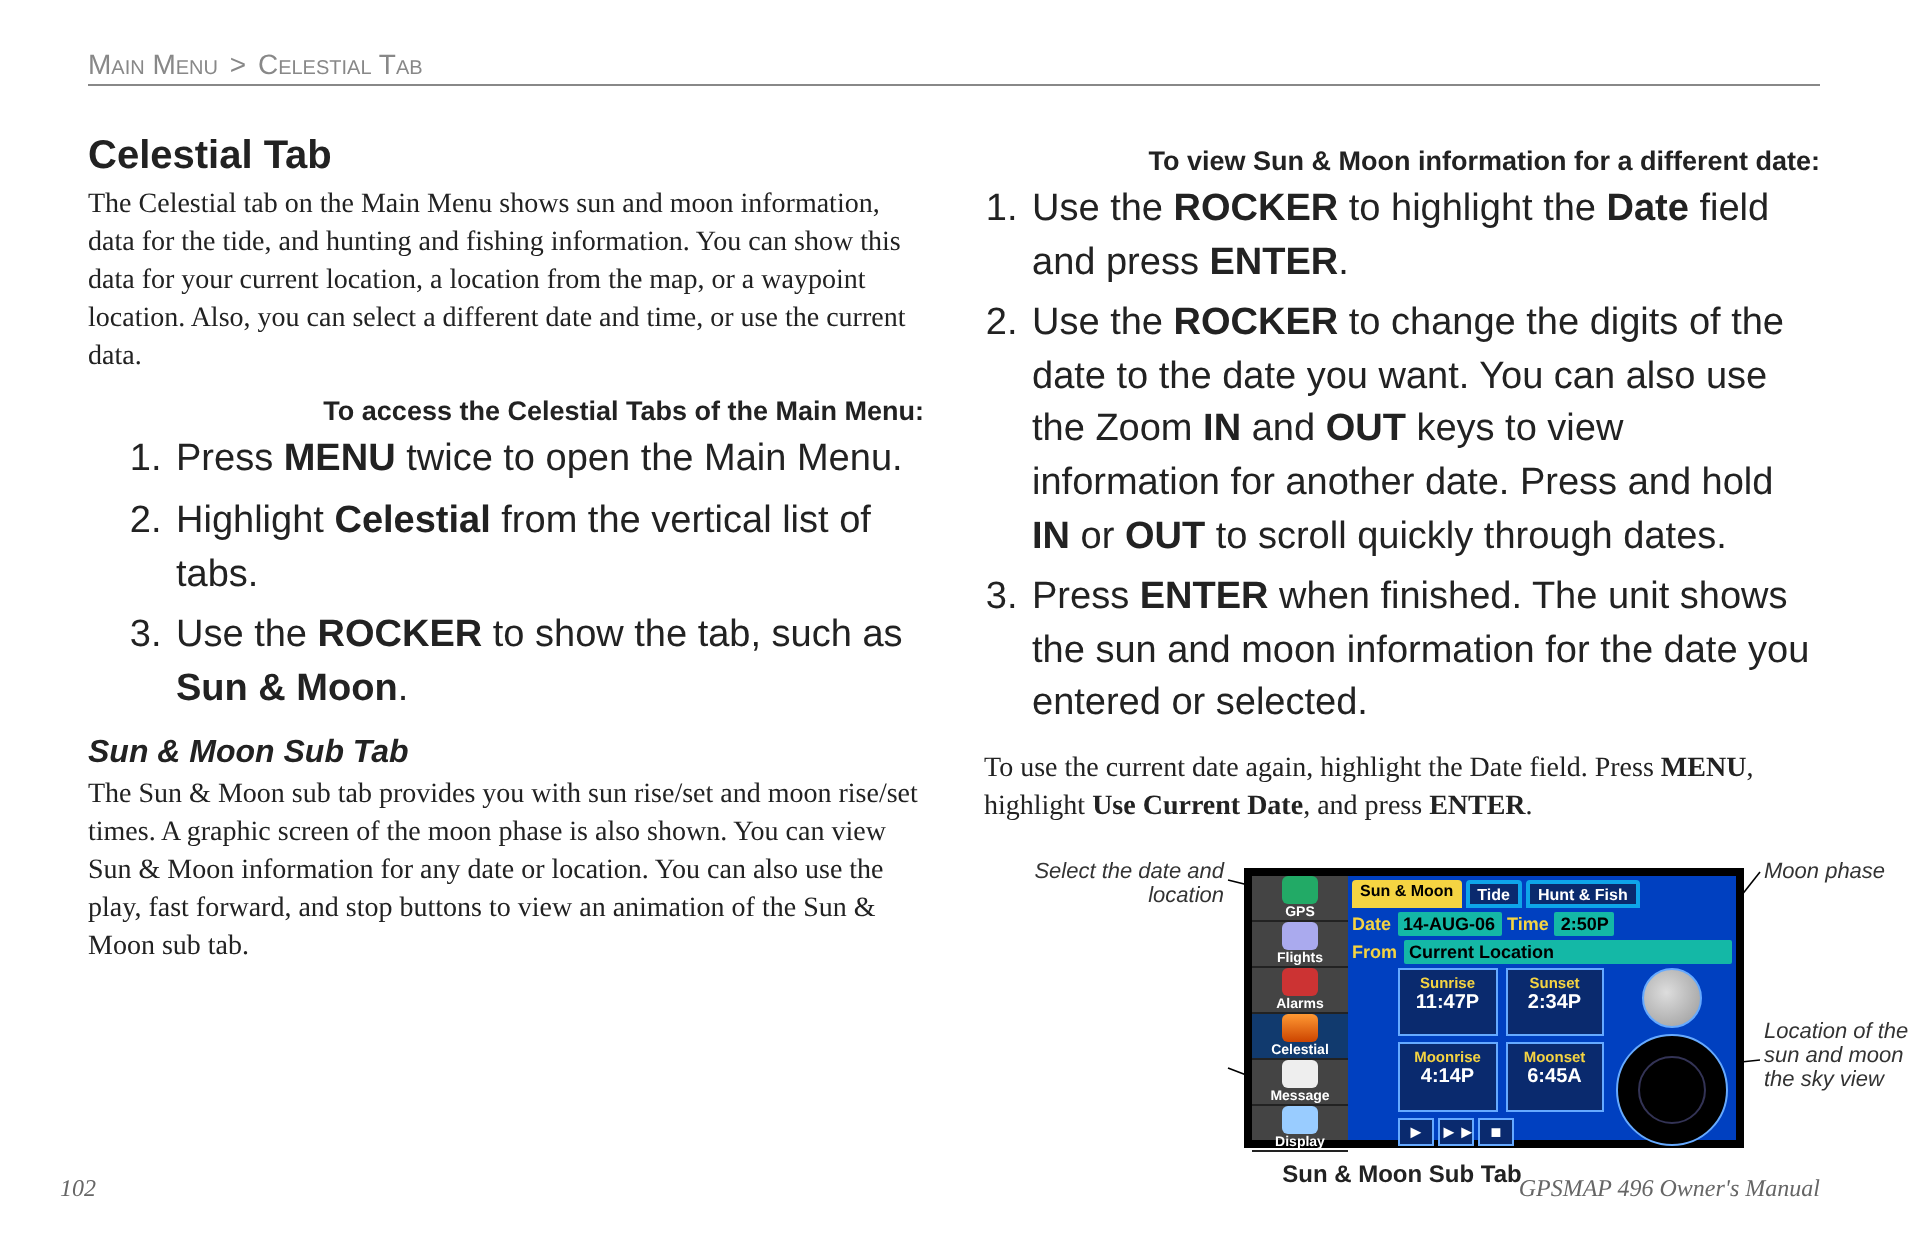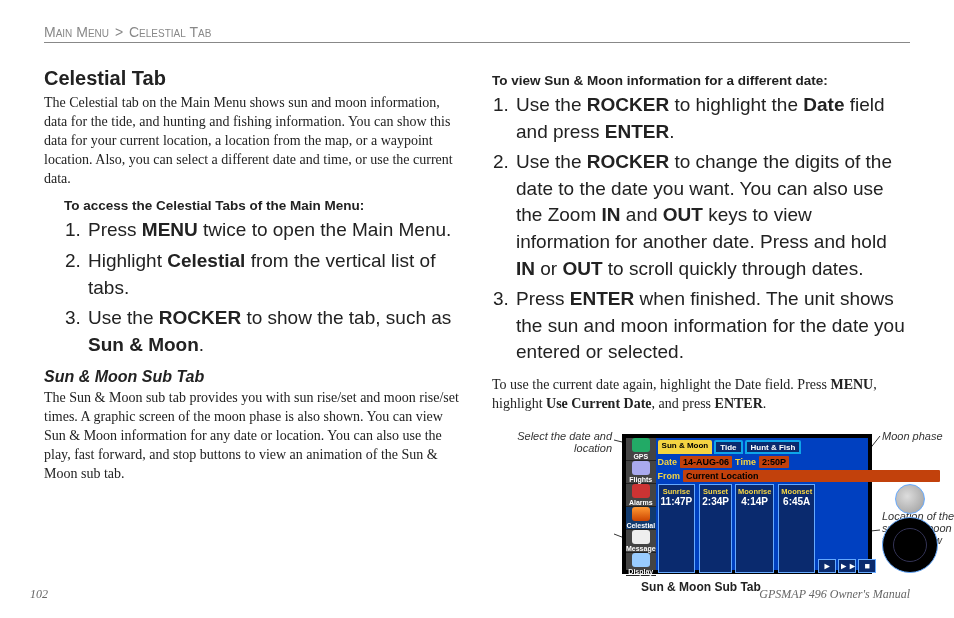--- a/index.html
+++ b/index.html
@@ -36,20 +36,21 @@
   .body-text {
     font-size: 14px;
     line-height: 1.35;
     margin-bottom: 10px;
   }
   .proc-head {
     font-family: Arial, Helvetica, sans-serif;
     font-weight: bold;
     font-size: 13.5px;
     margin: 6px 0 4px 20px;
+    text-align: right;
   }
   ol.proc {
     list-style: decimal;
     font-family: Arial, Helvetica, sans-serif;
     font-size: 19px;
     line-height: 1.4;
     margin: 0 0 10px 42px;
     padding: 0;
   }
   ol.proc li { margin-bottom: 4px; padding-left:2px; }
@@ -84,21 +85,21 @@
   .sbtn { flex:1; border-bottom:1px solid #222; font:bold 7px Arial; color:#fff; display:flex; flex-direction:column; align-items:center; justify-content:center; gap:1px;}
   .sbtn.ac { background:#113a6e; }
   .sbtn .ic { width:18px; height:14px; border-radius:3px;}
   .mainpane { flex:1; display:flex; flex-direction:column; padding:2px; gap:2px;}
   .tabrow { display:flex; gap:2px; height:14px; }
   .tab { font:bold 8px Arial; padding:1px 4px; border-radius:2px 2px 0 0; }
   .tab.ac { background:#f5d442; color:#000;}
   .tab.in { background:#0a2a6e; color:#fff; border:2px solid #0ea5e9;}
   .row { display:flex; gap:3px; align-items:center; }
   .lbl { font:bold 9px Arial; color:#f5d442; }
-  .field { font:bold 9px Arial; background:#c2410c; color:#000; padding:1px 3px; border-radius:1px; }
+  .field { font:bold 9px Arial; background:#14b8a6; color:#000; padding:1px 3px; border-radius:1px; }
   .twoboxes { display:flex; gap:4px; flex:1;}
   .sunbox { background:#0a2a6e; border:1px solid #6af; flex:1; padding:2px; font:bold 8px Arial; color:#fff;}
   .sunbox .h { color:#f5d442; text-align:center; font-size:7.5px;}
   .sunbox .v { color:#fff; text-align:center; font-size:10px;}
   .rightstack { display:flex; flex-direction:column; gap:3px; width:60px;}
   .moon { width:30px; height:30px; border-radius:50%; background:radial-gradient(circle at 40% 40%, #ddd, #999); align-self:center; border:1px solid #6af;}
   .sky { width:56px; height:56px; border:1px solid #6af; border-radius:50%; background:#000; align-self:center; position:relative;}
   .sky::before{content:"";position:absolute;inset:10px;border:1px solid #335;border-radius:50%;}
   .controls { display:flex; gap:2px; margin-top:auto;}
   .cbtn { width:18px; height:14px; background:#0a2a6e; border:1px solid #6af; color:#fff; font:9px Arial; text-align:center; line-height:12px;}
@@ -193,21 +194,21 @@
             <span class="lbl">Date</span>
             <span class="field">14-AUG-06</span>
             <span class="lbl">Time</span>
             <span class="field">2:50P</span>
           </div>
           <div class="row">
             <span class="lbl">From</span>
             <span class="field" style="flex:1">Current Location</span>
           </div>
           <div style="display:flex; gap:4px; flex:1;">
-            <div style="flex:1; display:flex; flex-direction:row; gap:3px;">
+            <div style="flex:1; display:flex; flex-direction:column; gap:3px;margin-left:23px;">
               <div class="twoboxes">
                 <div class="sunbox">
                     <div class="h">Sunrise</div>
                     <div class="v">11:47P</div>
                   </div>
                 <div class="sunbox">
                     <div class="h">Sunset</div>
                     <div class="v">2:34P</div>
                   </div>
               </div>

